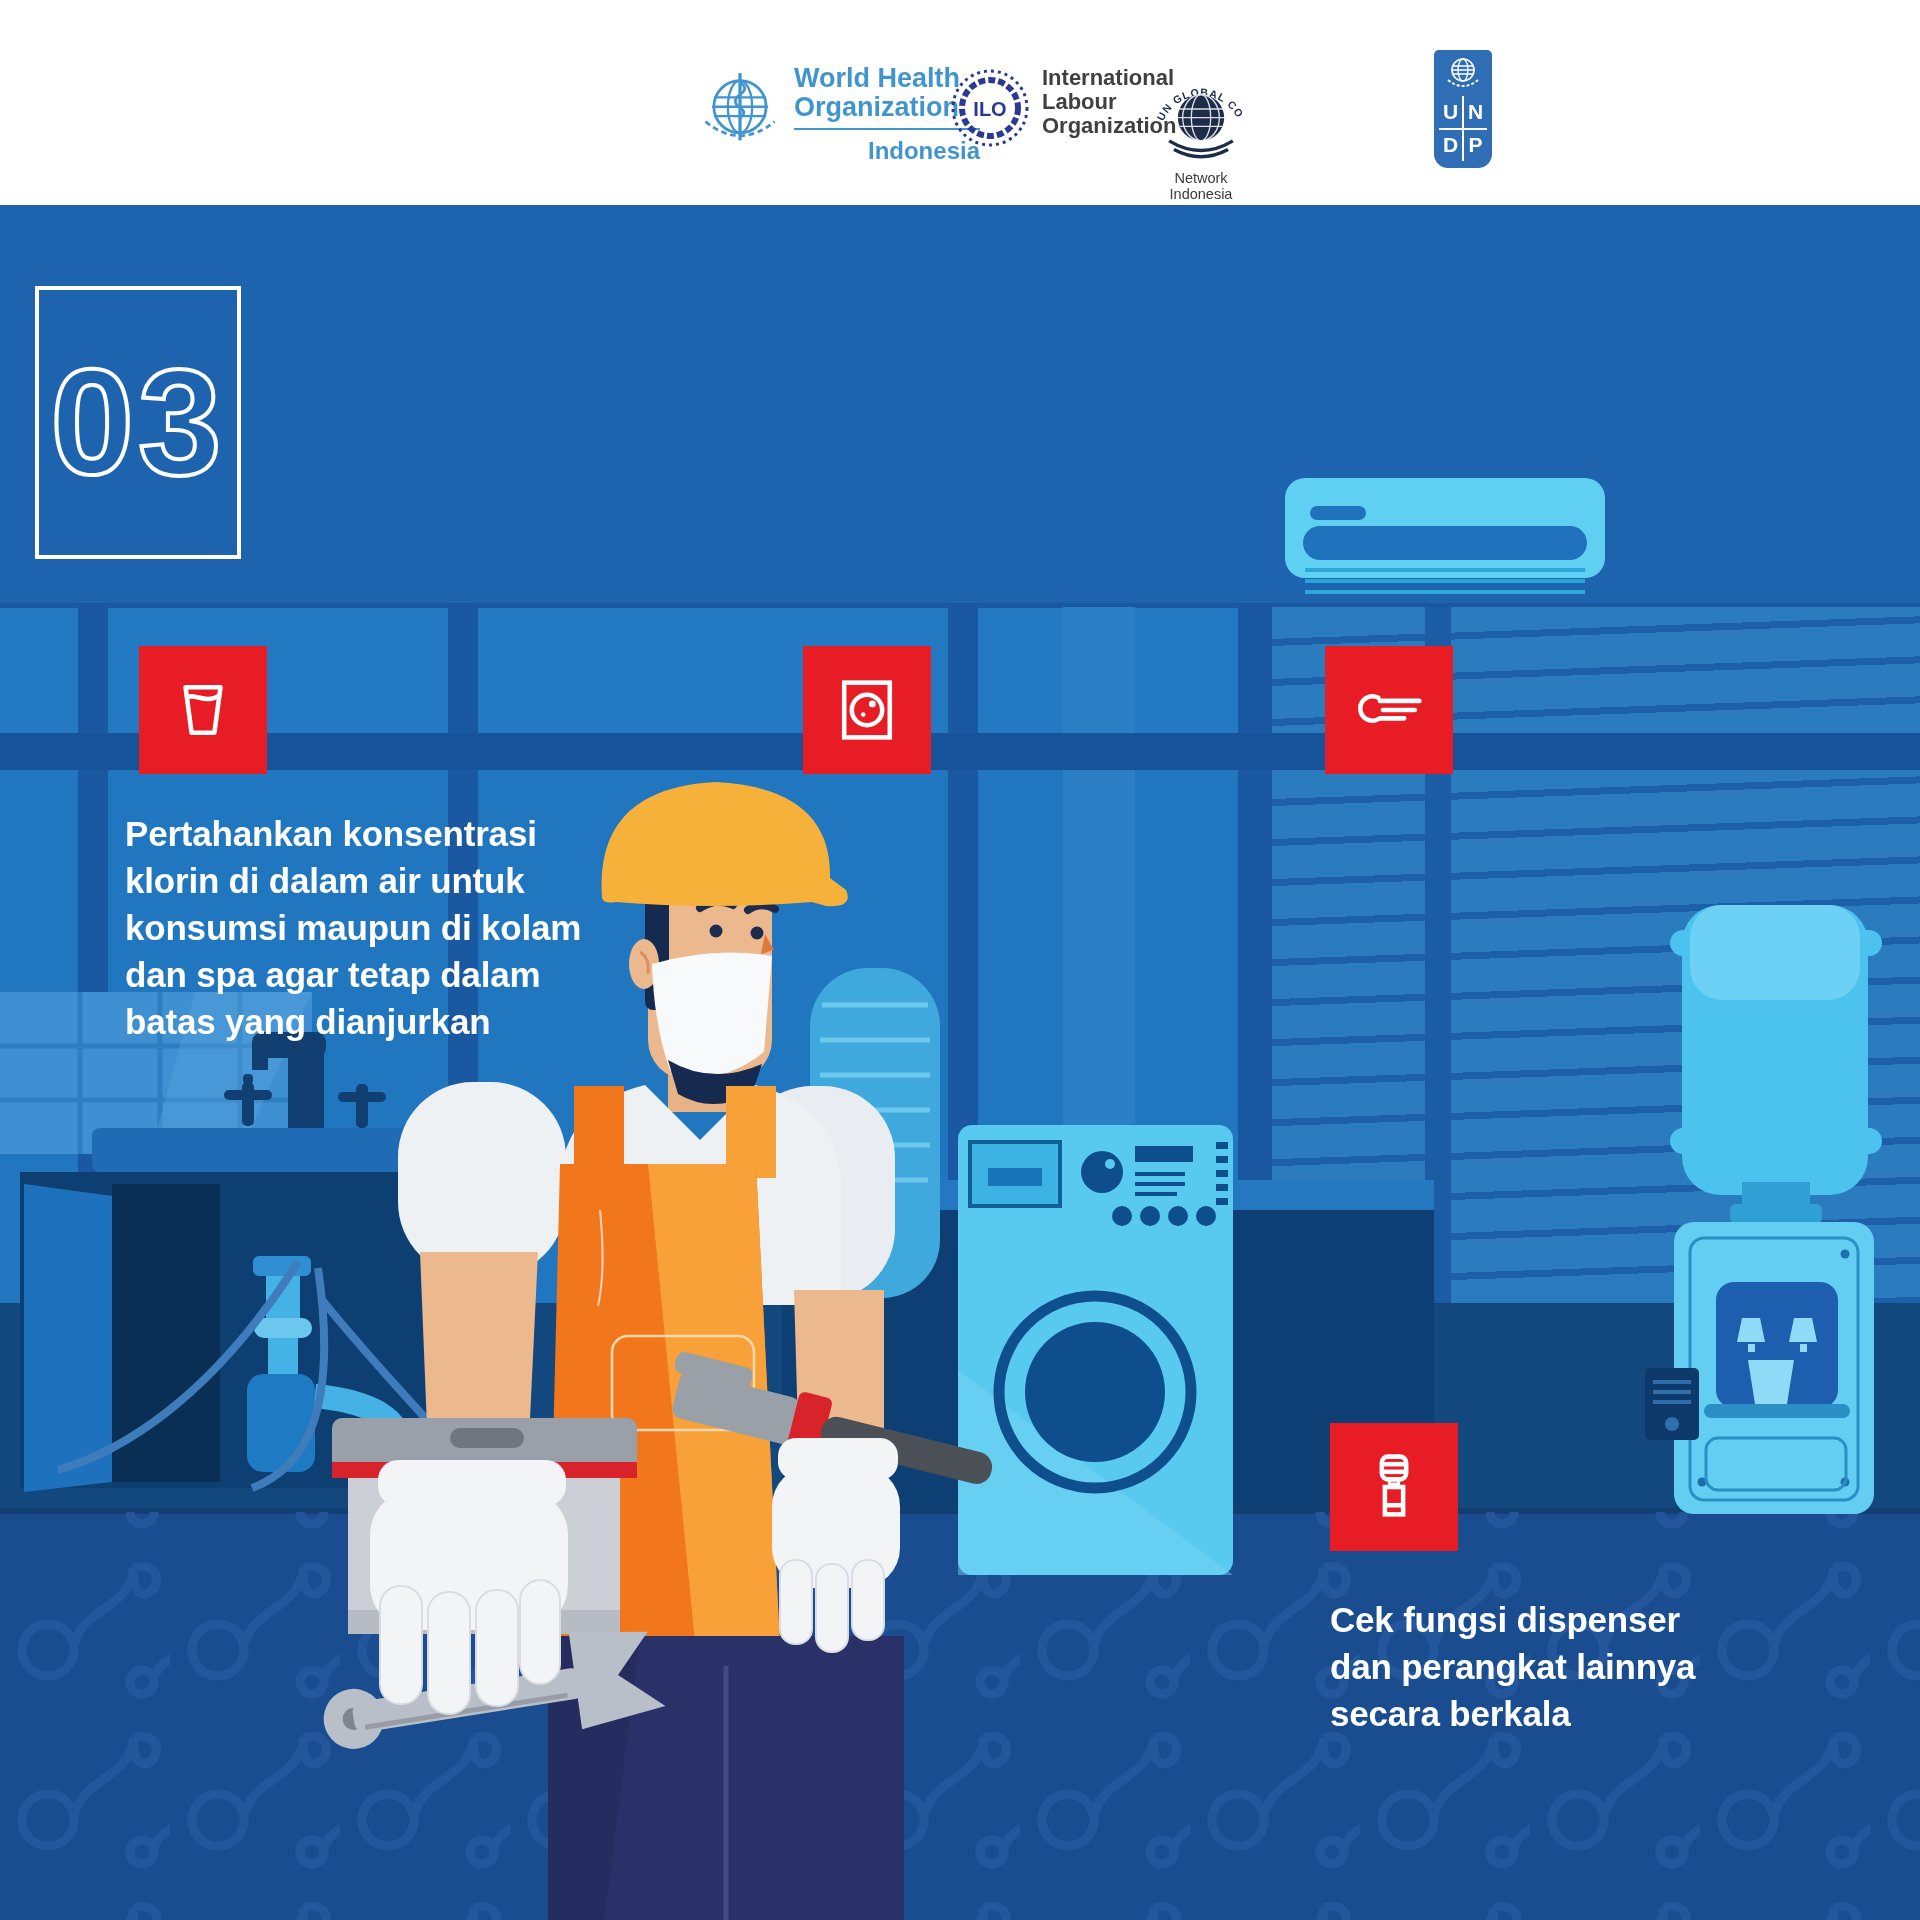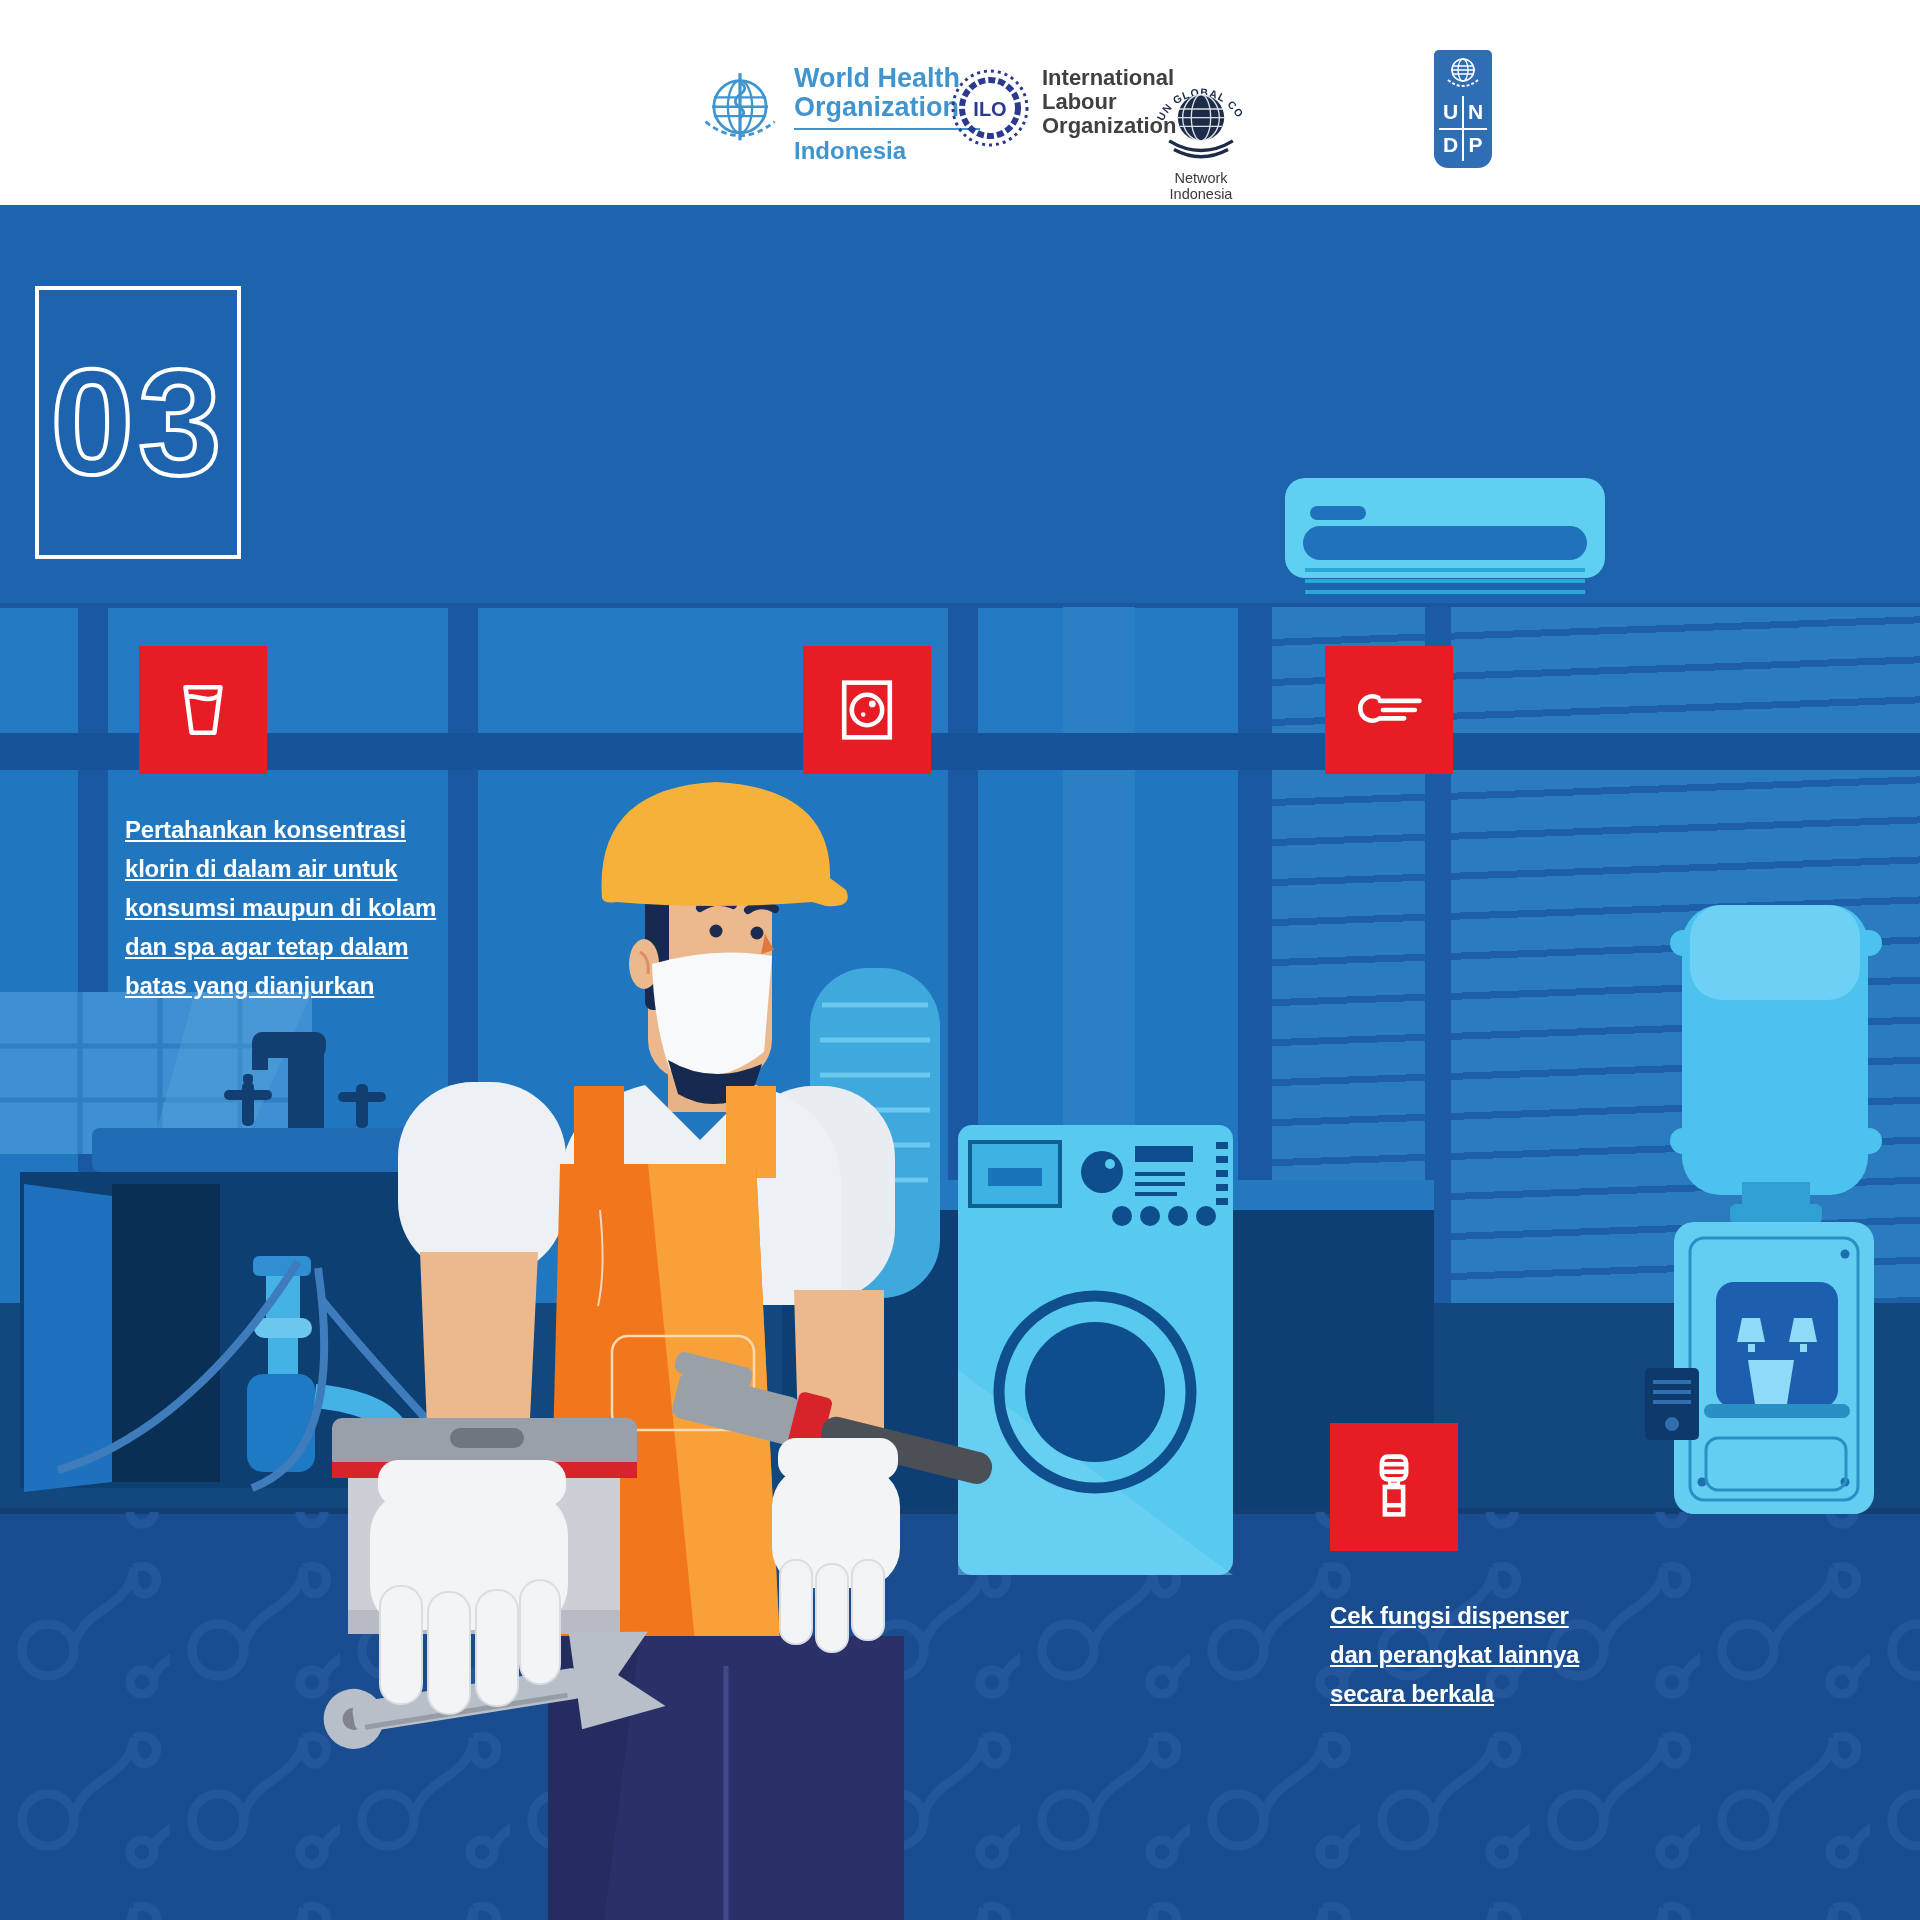--- a/index.html
+++ b/index.html
@@ -34,35 +34,35 @@
        -webkit-text-stroke:4px #ffffff;}
   .title{position:absolute;left:337px;top:368px;margin:0;color:#fff;font-size:64px;font-weight:800;
          letter-spacing:-0.5px;}
   .tile{position:absolute;width:128px;height:128px;background:#e81c24;
         display:flex;align-items:center;justify-content:center;}
   .tile svg{width:76px;height:76px;}
   .tile-1{left:139px;top:618px;}
   .tile-2{left:803px;top:618px;}
   .tile-3{left:1325px;top:618px;}
   .tile-4{left:1330px;top:1395px;}
-  .tip{position:absolute;color:#fff;font-size:24px;font-weight:700;line-height:39px;
-       white-space:pre-line;letter-spacing:-0.2px;text-decoration:underline;}
+  .tip{position:absolute;color:#fff;font-size:35px;font-weight:700;line-height:47px;
+       white-space:pre-line;letter-spacing:-0.2px;}
   .tip-1{left:125px;top:782px;width:500px;}
   .tip-2{left:805px;top:782px;width:480px;}
   .tip-3{left:1330px;top:782px;width:500px;}
   .tip-4{left:1330px;top:1568px;width:440px;}
 
   
   .header{position:absolute;left:0;top:0;width:1576px;height:205px;background:#ffffff;z-index:5;}
   .logo{position:absolute;display:flex;align-items:flex-start;}
   .logo-who{left:698px;top:64px;}
   .who-text{margin-left:12px;color:#4095cf;}
   .who-l{font-size:27px;line-height:29px;font-weight:700;}
   .who-rule{width:186px;border-top:2.5px solid #4095cf;margin:6px 0 7px;}
-  .who-country{font-size:24px;font-weight:700;}
+  .who-country{font-size:24px;font-weight:700;text-align:right;}
   .logo-ilo{left:948px;top:66px;}
   .ilo-text{margin-left:10px;color:#404040;font-size:22px;line-height:24px;font-weight:700;}
   .logo-ungc{left:1146px;top:52px;width:110px;display:block;text-align:center;}
   .ungc-caption{font-size:14.5px;color:#3a3a3a;margin-top:2px;}
   .logo-bhr{left:1256px;top:72px;width:160px;display:block;}
   .bhr-word{position:relative;font-size:56px;font-weight:800;line-height:52px;letter-spacing:-1px;}
   .bhr-b{color:#163852;} .bhr-hr{color:#36b3e3;}
   .bhr-wheel{position:absolute;right:-4px;top:-10px;width:26px;height:26px;border-radius:50%;
      background:conic-gradient(#e5243b,#dda63a,#fcc30b,#4c9f38,#26bde2,#0a97d9,#00689d,#19486a,#a21942,#dd1367,#fd6925,#e5243b);}
   .bhr-wheel::after{content:"";position:absolute;left:7px;top:7px;width:12px;height:12px;border-radius:50%;background:#fff;}

